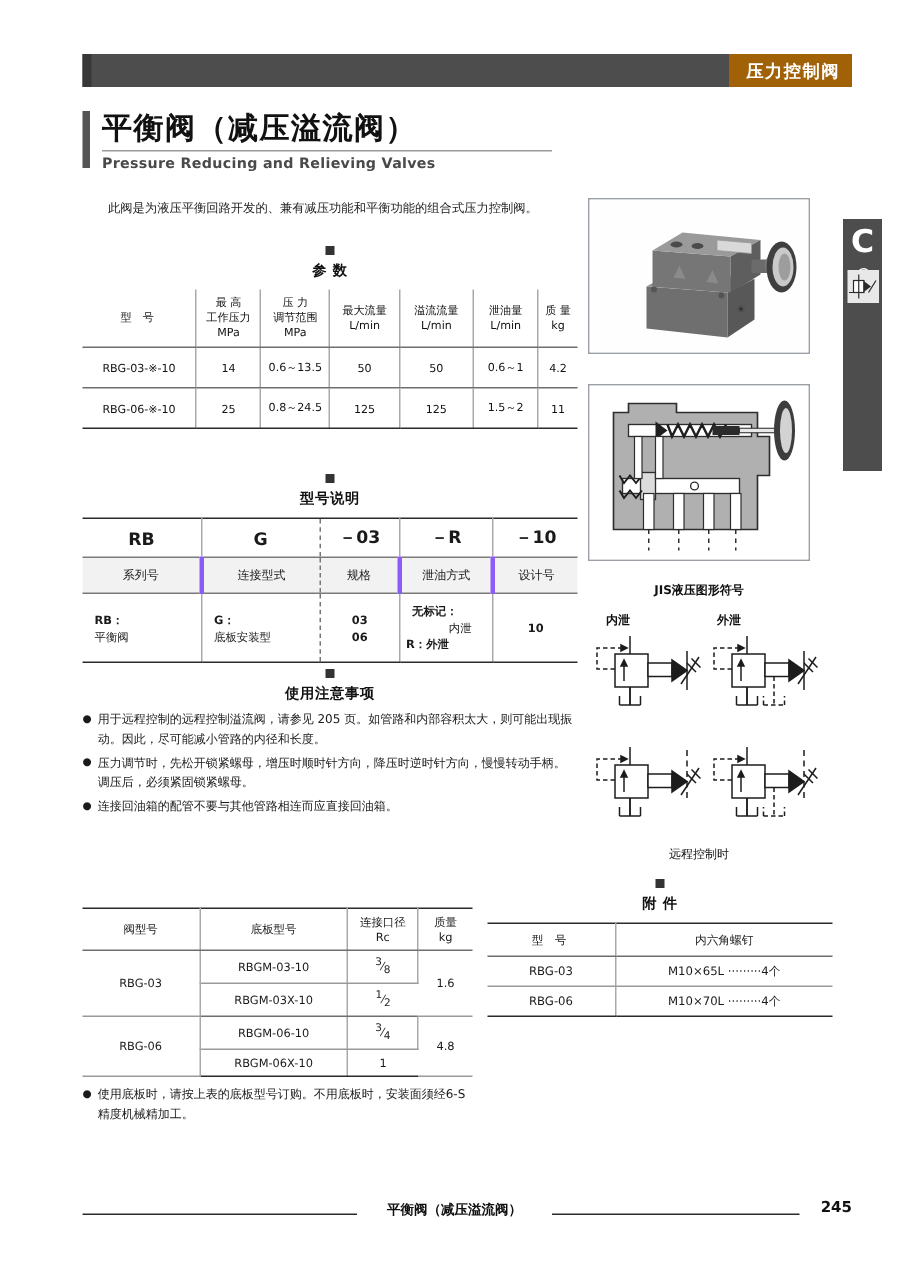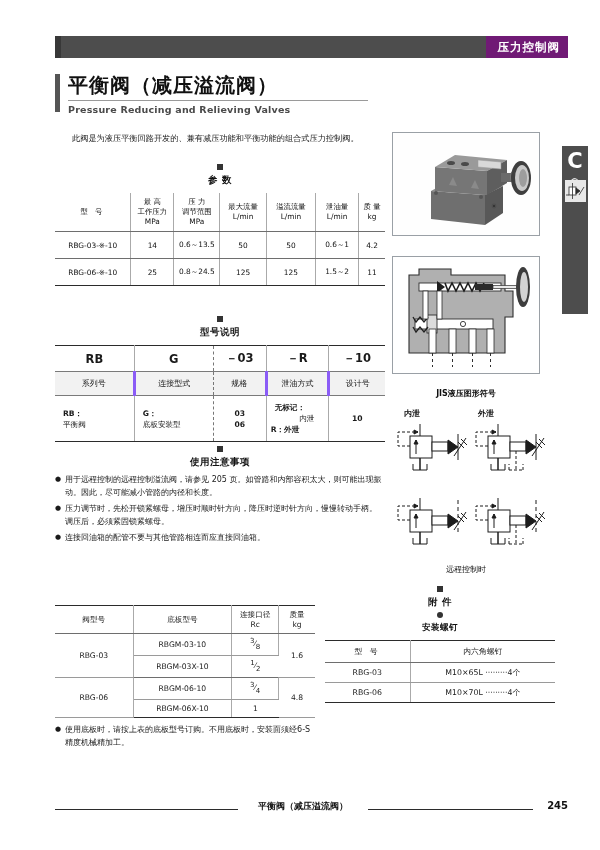--- a/index.html
+++ b/index.html
@@ -13,21 +13,21 @@
   .page { position: relative; width: 600px; height: 850px; background:#fff; }
 
   
   .banner {
     position: absolute; left: 55px; top: 36px; width: 513px; height: 22px;
     background: #4d4d4d;
   }
   .banner-title {
     position: absolute; right: 0px; top: 0px; height: 22px;
     padding: 0 8px 0 12px;
-    background: #701a75;
+    background: #a16207;
     color: #ffffff;
     font-size: 11.5px; font-weight: bold;
     letter-spacing: 1px;
     line-height: 22px;
   }
   .banner-accent {
     position: absolute; left: 0; top: 0; width: 6px; height: 22px; background:#383838;
   }
 
   
@@ -381,24 +381,20 @@
         <span class="txt">使用底板时，请按上表的底板型号订购。不用底板时，安装面须经6-S精度机械精加工。</span>
       </div>
     </div>
   </div>
 
   <div class="blk-right" style="top:586px;">
     <div class="sec-h">
       <span class="mk"></span>
       <span>附  件</span>
     </div>
-    <div class="sec-h" style="margin-top:3px;font-size:8.5px;">
-      <span class="mk round"></span>
-      <span>安装螺钉</span>
-    </div>
     <table class="tbl-acc" style="margin-top:6px;">
       <thead>
         <tr>
           <td style="width:37%">
             <span class="spread">型  号</span>
           </td>
           <td style="width:63%">内六角螺钉</td>
         </tr>
       </thead>
       <tbody>

